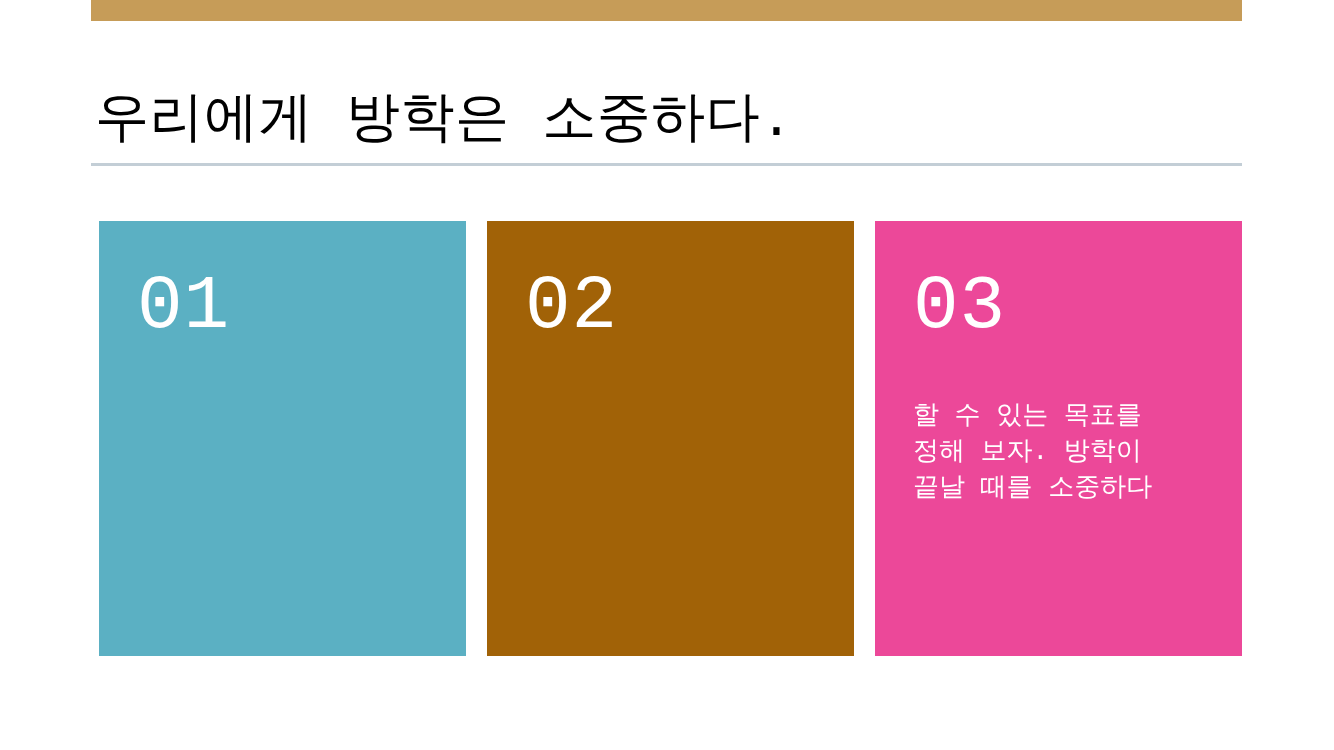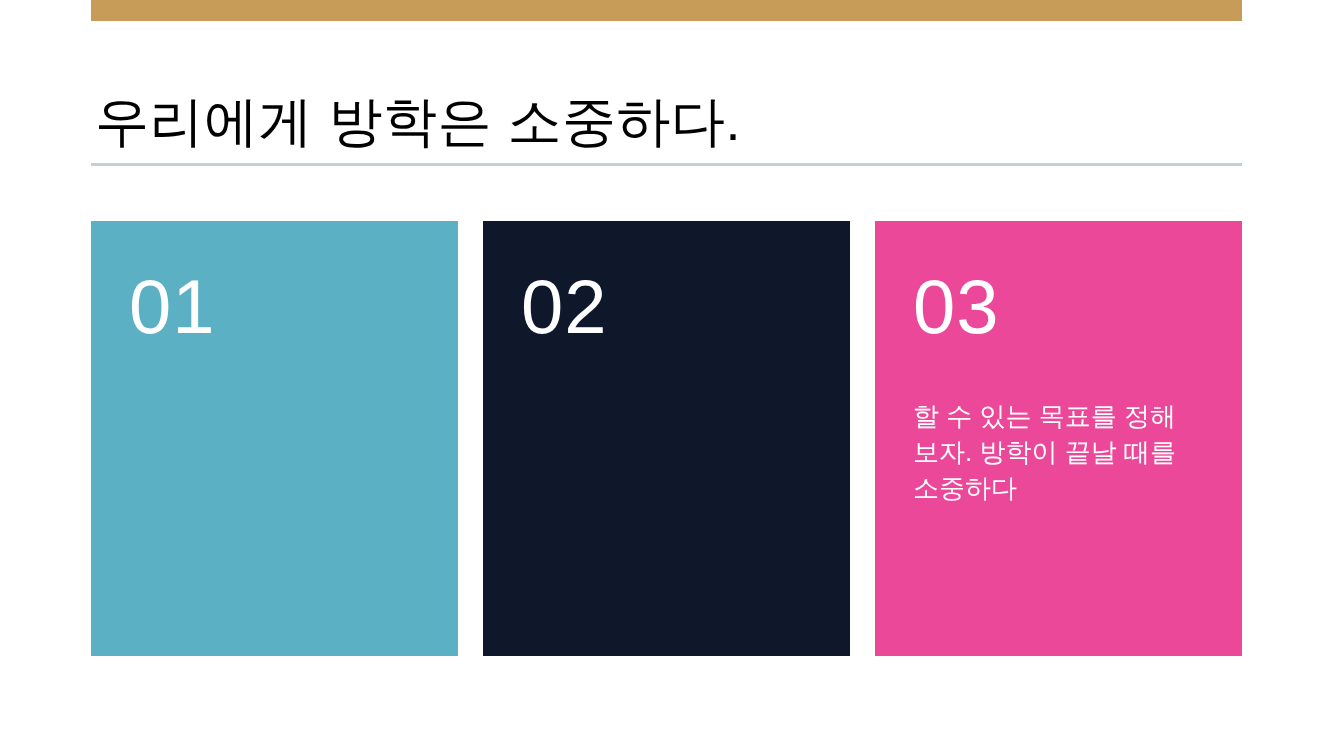--- a/index.html
+++ b/index.html
@@ -13,20 +13,21 @@
     background: #ffffff;
     font-family: "Liberation Sans", "DejaVu Sans", sans-serif;
     overflow: hidden;
   }
 
   .slide {
     position: relative;
     width: 1334px;
     height: 750px;
     background: #ffffff;
+    font-family: Liberation Mono, monospace;
   }
 
   
   .top-bar {
     position: absolute;
     left: 91px;
     top: 0;
     width: 1151px;
     height: 21px;
     background: #c69c58;
@@ -101,25 +102,25 @@
 <div class="slide" style="background: rgb(255, 255, 255);">
 
   <div class="top-bar" style="background: rgb(198, 156, 88);"></div>
 
   <h1 class="title" style="color: rgb(0, 0, 0);">우리에게 방학은 소중하다.</h1>
 
   <div class="divider" style="background: rgb(195, 206, 214);"></div>
 
   <div class="card-row">
 
-    <div class="card" id="card-0" style="background: rgb(91, 176, 195);">
+    <div class="card" id="card-0" style="background: rgb(91, 176, 195); margin-left: 8px;">
       <div class="card-number">01</div>
     </div>
 
-    <div class="card" id="card-1" style="background: #0f172a;">
+    <div class="card" id="card-1" style="background: #a16207;">
       <div class="card-number">02</div>
     </div>
 
     <div class="card" id="card-2" style="background: #ec4899;">
       <div class="card-number">03</div>
       <p class="card-text">할 수 있는 목표를 정해 보자. 방학이 끝날 때를 소중하다</p>
     </div>
 
   </div>
 </div>

